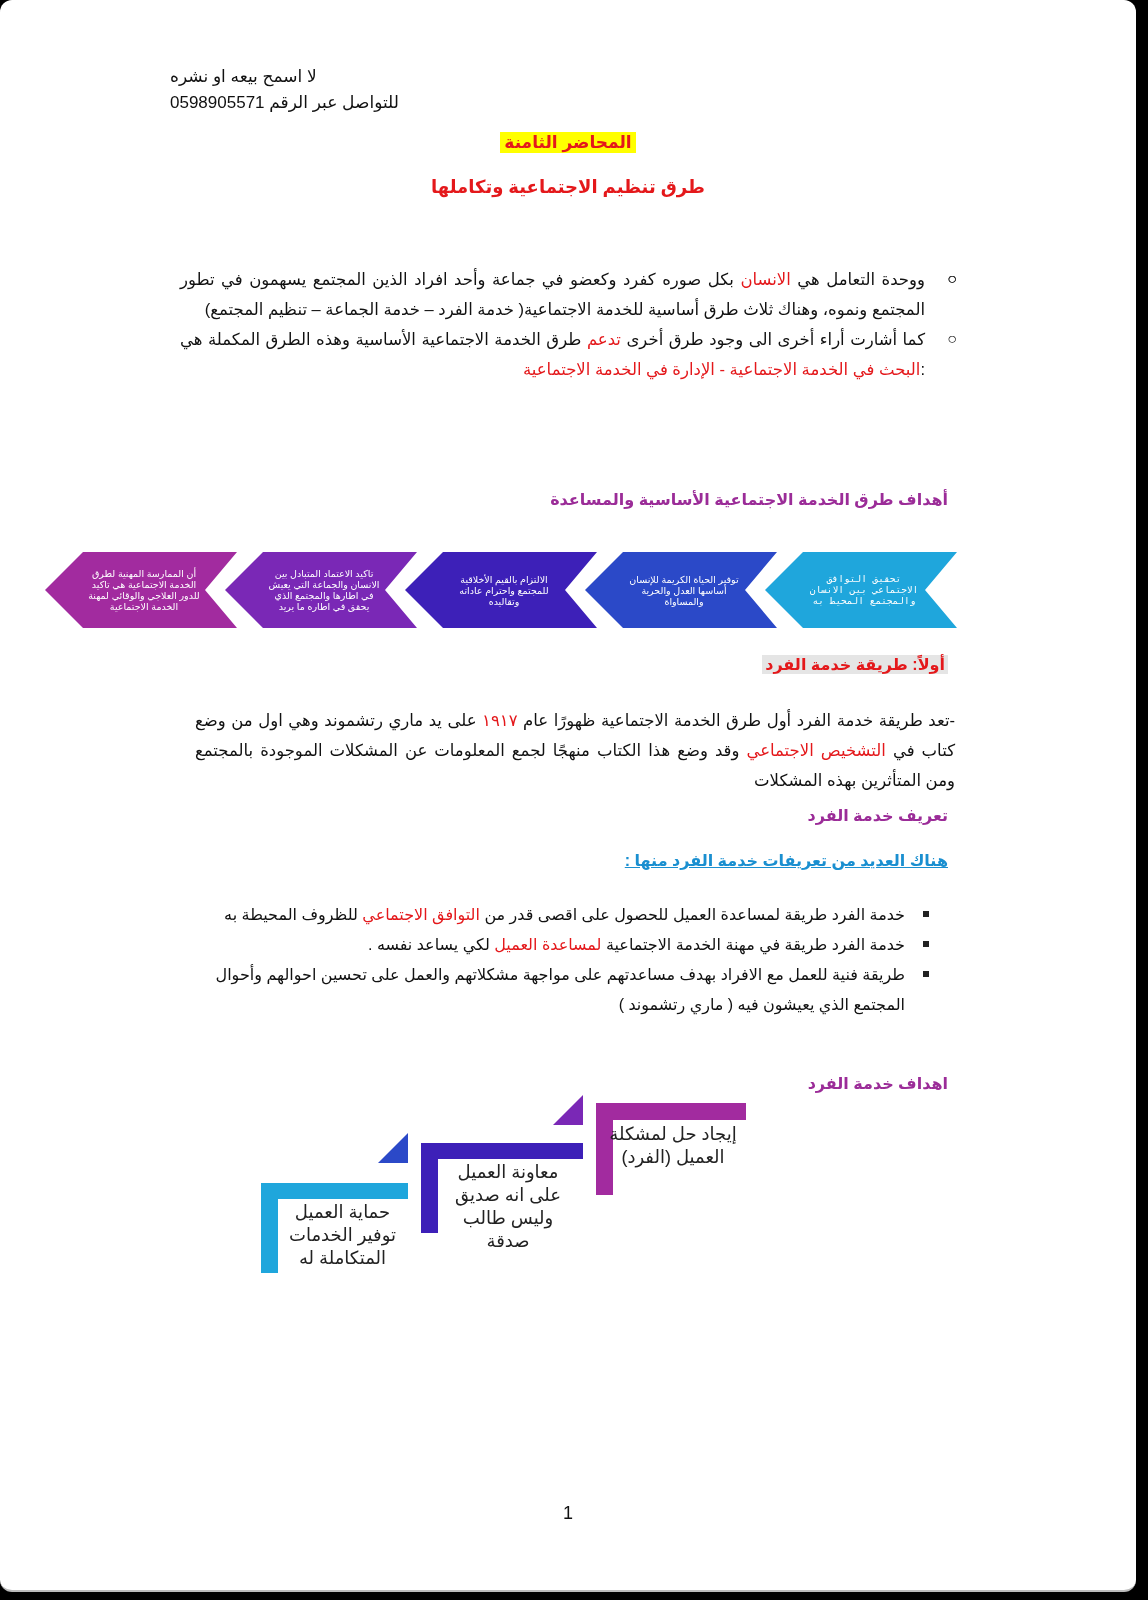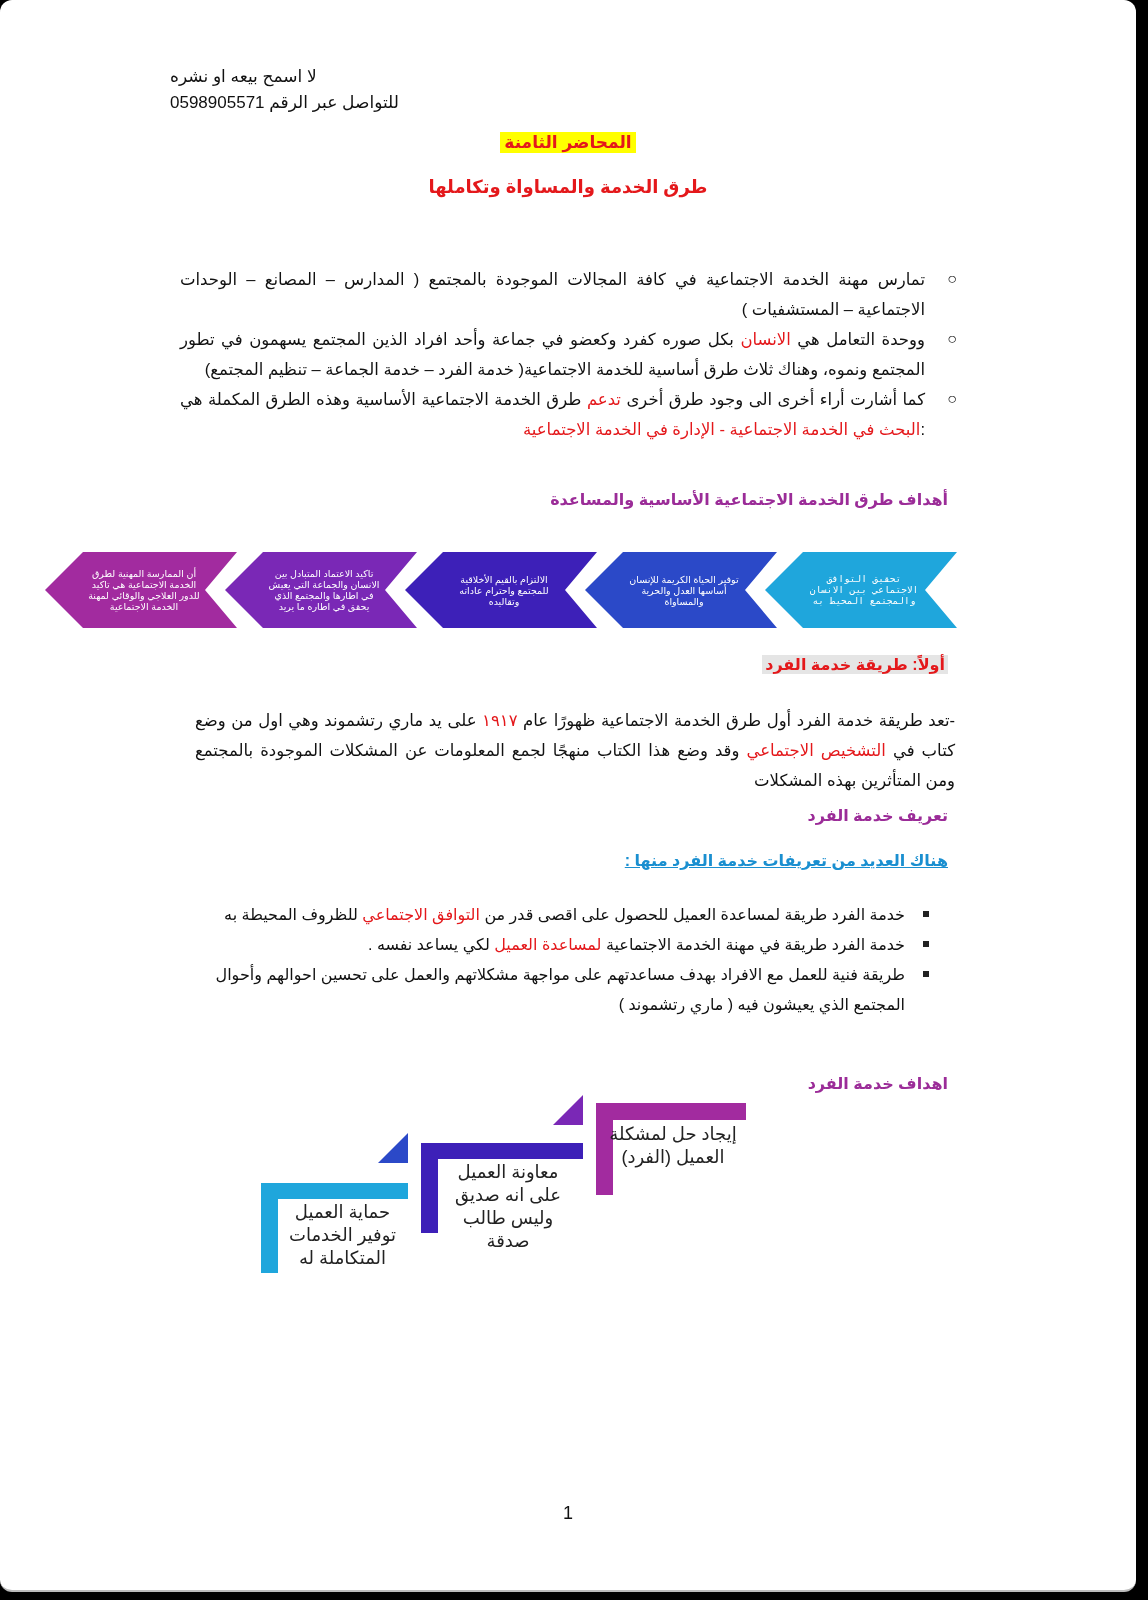--- a/index.html
+++ b/index.html
@@ -38,26 +38,25 @@
 
   <div class="abs note" style="top:64px;">
     <div class="rtl" style="text-align:left;direction:rtl;display:inline-block;">لا اسمح بيعه او نشره</div><br>
     <div style="display:inline-block;">
       <span>0598905571</span>
       <span class="rtl">للتواصل عبر الرقم</span>
     </div>
   </div>
 
   <div class="abs lec-title rtl"><span>المحاضر الثامنة</span></div>
-  <div class="abs main-title rtl">طرق الخدمة والمساواة وتكاملها</div>
+  <div class="abs main-title rtl">طرق تنظيم الاجتماعية وتكاملها</div>
 
   <div class="abs blist rtl">
     <div class="item">
       <span class="bullet">○</span>
-      <span>تمارس مهنة الخدمة الاجتماعية في كافة المجالات الموجودة بالمجتمع ( المدارس – المصانع – الوحدات الاجتماعية – المستشفيات )</span>
     </div>
     <div class="item">
       <span class="bullet">○</span>
       <span>ووحدة التعامل هي </span><span class="red">الانسان</span><span> بكل صوره كفرد وكعضو في جماعة وأحد افراد الذين المجتمع يسهمون في تطور المجتمع ونموه، وهناك ثلاث طرق أساسية للخدمة الاجتماعية( خدمة الفرد – خدمة الجماعة – تنظيم المجتمع)</span>
     </div>
     <div class="item">
       <span class="bullet">○</span>
       <span>كما أشارت أراء أخرى الى وجود طرق أخرى </span><span class="red">تدعم</span><span> طرق الخدمة الاجتماعية الأساسية وهذه الطرق المكملة هي :</span><span class="red">البحث في الخدمة الاجتماعية - الإدارة في الخدمة الاجتماعية</span>
     </div>
   </div>

